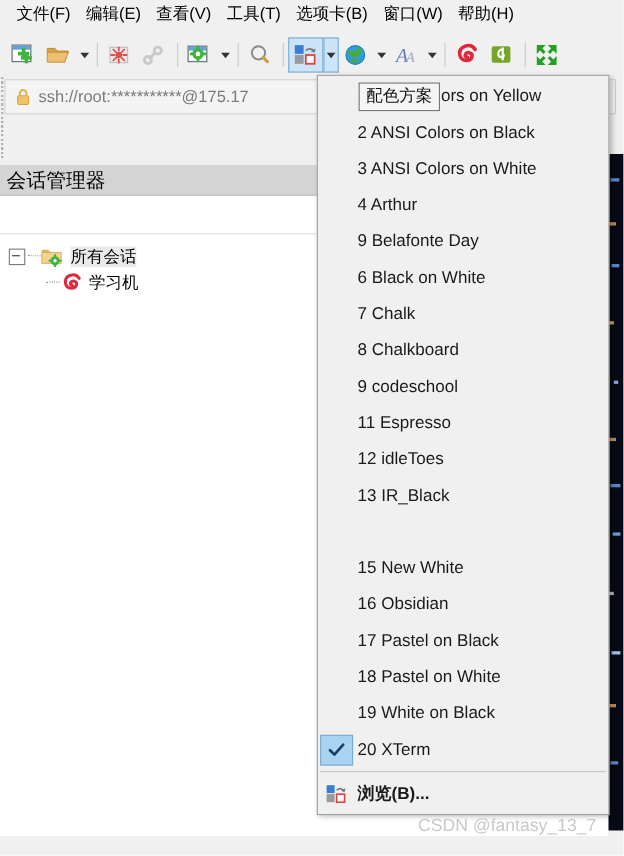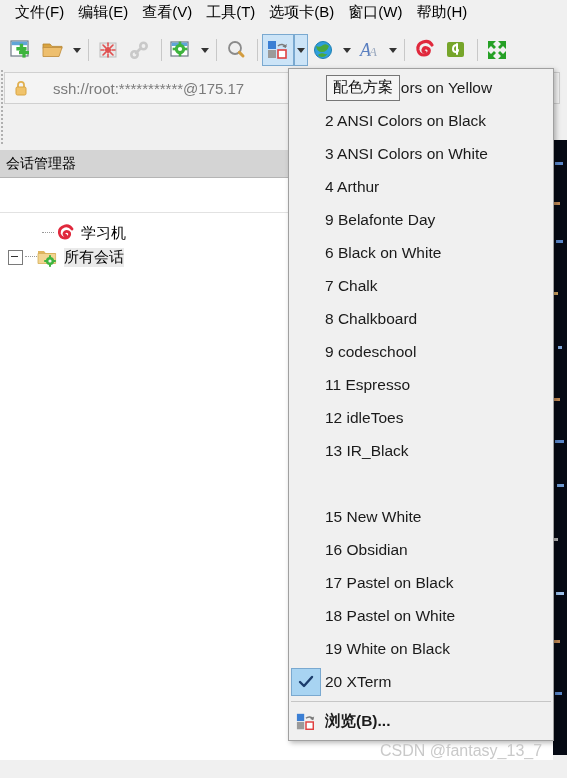--- a/index.html
+++ b/index.html
@@ -100,21 +100,21 @@
     background: #f4f4f4;
     border: 1px solid #d0d0d0;
     box-sizing: border-box;
     display: flex;
     align-items: center;
     padding-left: 8px;
   }
   .addrbar .addr-text {
     font-size: 15px;
     color: #7b7b7b;
-    margin-left: 24px;
+    margin-left: 6px;
     white-space: nowrap;
     overflow: hidden;
   }
 
   
   .hintbar {
     position: absolute;
     left: 4px; top: 108px;
     width: 556px; height: 38px;
     background: #f0f0f0;
@@ -139,21 +139,21 @@
     background: #ffffff;
   }
   .sm-header {
     height: 28px;
     background: #d4d4d4;
     border-bottom: 1px solid #b5b5b5;
     display: flex;
     align-items: center;
     padding-left: 6px;
     box-sizing: border-box;
-    font-size: 14px;
+    font-size: 18px;
     color: #000;
   }
   .sm-searchrow {
     height: 34px;
     background: #ffffff;
     border-bottom: 1px solid #e2e2e2;
   }
   .sm-tree {
     padding: 8px 0 0 8px;
     font-size: 15px;
@@ -481,30 +481,20 @@
       </svg>
     </span>
     <span class="addr-text">ssh://root:***********@175.17</span>
   </div>
 
 
   <div class="sm-panel">
     <div class="sm-header">会话管理器</div>
     <div class="sm-searchrow"></div>
     <div class="sm-tree">
-
-      <div class="tree-row child">
-        <span class="dots"></span>
-        <span>
-          <svg width="22" height="20" viewBox="0 0 22 20">
-            <path d="M18 6 q-3 -4.5 -8 -2.7 q-5.4 1.8 -4.5 7.2 q0.9 4.5 5.4 4.5 q3.6 0 4.5 -2.7 q0.9 -2.7 -1.8 -3.6 q-2.7 -0.9 -3.6 1.8 q0 1.8 1.8 1.8" fill="none" stroke="#e0283c" stroke-width="2.8" stroke-linecap="round"></path>
-          </svg>
-        </span>
-        <span class="tree-label">学习机</span>
-      </div>
 
       <div class="tree-row">
         <span class="expander"></span>
         <span class="dots"></span>
         <span>
           <svg width="22" height="20" viewBox="0 0 22 20">
             <path d="M1 4 h6 l1.6 2 h10 v2 H1 z" fill="#e0b55f"></path>
             <path d="M1 6.5 h17.6 v10 H1 z" fill="#f2d492" stroke="#d6ae57" stroke-width="0.8"></path>
             <g transform="translate(13,14)">
               <circle r="4.1" fill="#3eb43e"></circle>
@@ -513,20 +503,30 @@
                 <rect x="-1" y="-5.8" width="2" height="2.4"></rect>
                 <rect x="-1" y="3.4" width="2" height="2.4"></rect>
                 <rect x="-5.8" y="-1" width="2.4" height="2"></rect>
                 <rect x="3.4" y="-1" width="2.4" height="2"></rect>
               </g>
             </g>
           </svg>
         </span>
         <span class="tree-label sel">所有会话</span>
       </div>
+
+      <div class="tree-row child">
+        <span class="dots"></span>
+        <span>
+          <svg width="22" height="20" viewBox="0 0 22 20">
+            <path d="M18 6 q-3 -4.5 -8 -2.7 q-5.4 1.8 -4.5 7.2 q0.9 4.5 5.4 4.5 q3.6 0 4.5 -2.7 q0.9 -2.7 -1.8 -3.6 q-2.7 -0.9 -3.6 1.8 q0 1.8 1.8 1.8" fill="none" stroke="#e0283c" stroke-width="2.8" stroke-linecap="round"></path>
+          </svg>
+        </span>
+        <span class="tree-label">学习机</span>
+      </div>
     </div>
   </div>
 
   <div class="dropdown">
 
     <div class="dd-item">
       <span class="dd-check"></span>
       <span class="dd-label">1 ANSI Colors on Yellow</span>
     </div>
     <div class="dd-item">

